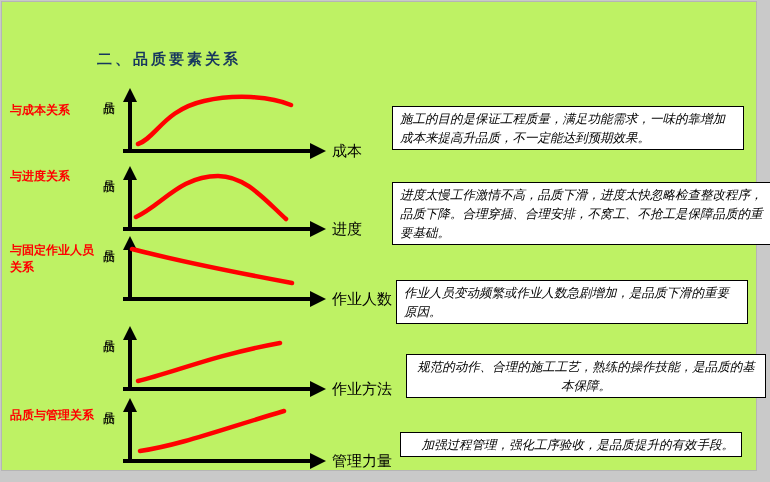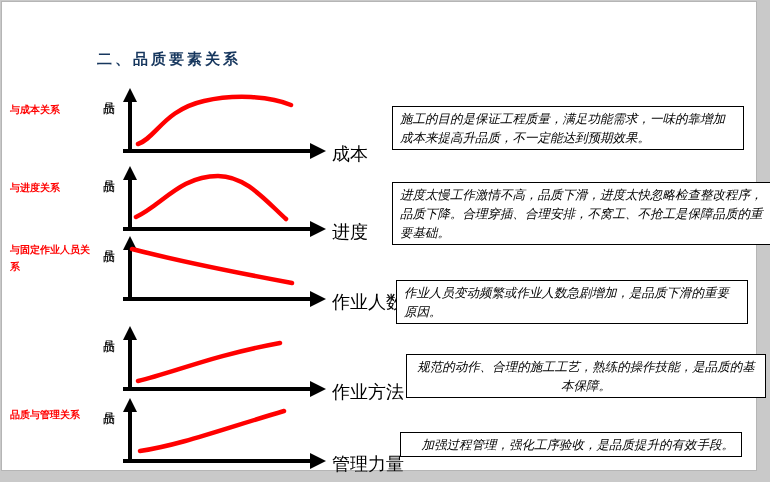--- a/index.html
+++ b/index.html
@@ -5,37 +5,36 @@
   html,body{margin:0;padding:0;}
   body{
     width:770px;height:482px;
     background:#c9c9c9;
     font-family:"DejaVu Sans","Liberation Sans",sans-serif;
     position:relative;overflow:hidden;
   }
   .slide{
     position:absolute;left:1px;top:1px;
     width:754px;height:468px;
-    background:#ffffff;
+    background:#bef264;
     border:1px solid #b5b5b5;
   }
   .page-title{
     position:absolute;left:95px;top:48px;
     font-size:15px;font-weight:bold;
     letter-spacing:3px;
     color:#17375E;
   }
   .row-label{
     position:absolute;left:8px;width:88px;
-    font-size:10px;font-weight:bold;line-height:17px;
+    font-size:12px;font-weight:bold;line-height:17px;
     color:#FF0000;
-    font-family:Liberation Mono, monospace;
   }
   .row-label.r1{top:100px;}
-  .row-label.r2{top:178px;}
+  .row-label.r2{top:166px;}
   .row-label.r3{top:240px;}
   .row-label.r4{top:330px;}
   .row-label.r5{top:405px;}
 
   .chart{
     position:absolute;left:100px;width:300px;height:80px;
   }
   .chart.c1{top:86px;}
   .chart.c2{top:164px;}
   .chart.c3{top:234px;}
@@ -44,21 +43,21 @@
 
   .ylab{
     position:absolute;left:0;top:4px;
     writing-mode:vertical-rl;text-orientation:upright;
     font-size:12px;color:#000;line-height:14px;
     letter-spacing:1px;
   }
   .chart svg{position:absolute;left:16px;top:0;}
   .xlab{
     position:absolute;left:230px;top:54px;
-    font-size:18px;color:#000;white-space:nowrap;
+    font-size:15px;color:#000;white-space:nowrap;
   }
 
   .note{
     position:absolute;
     border:1px solid #000;
     background:#fff;
     font-size:12.5px;line-height:19px;color:#000;
     padding:2px 7px;
     box-sizing:border-box;
     font-style:italic;

